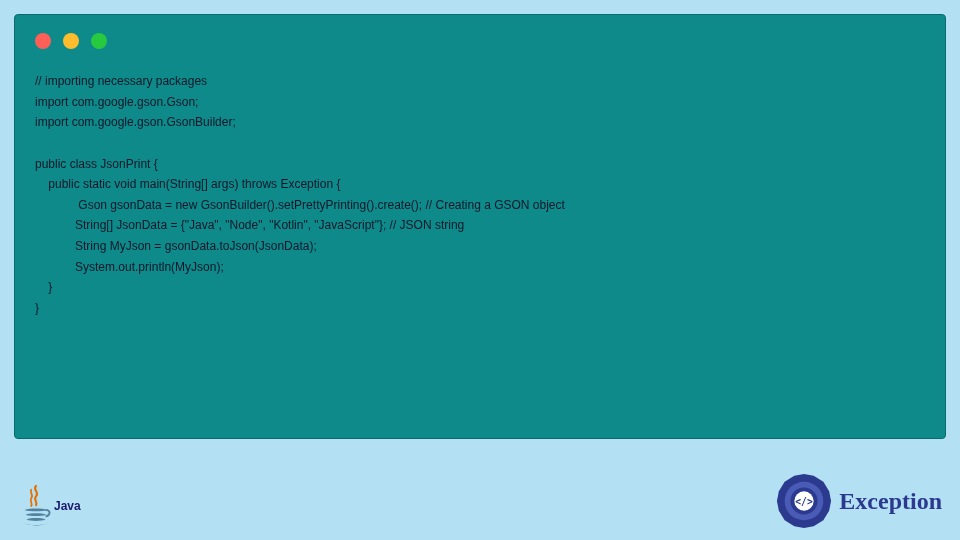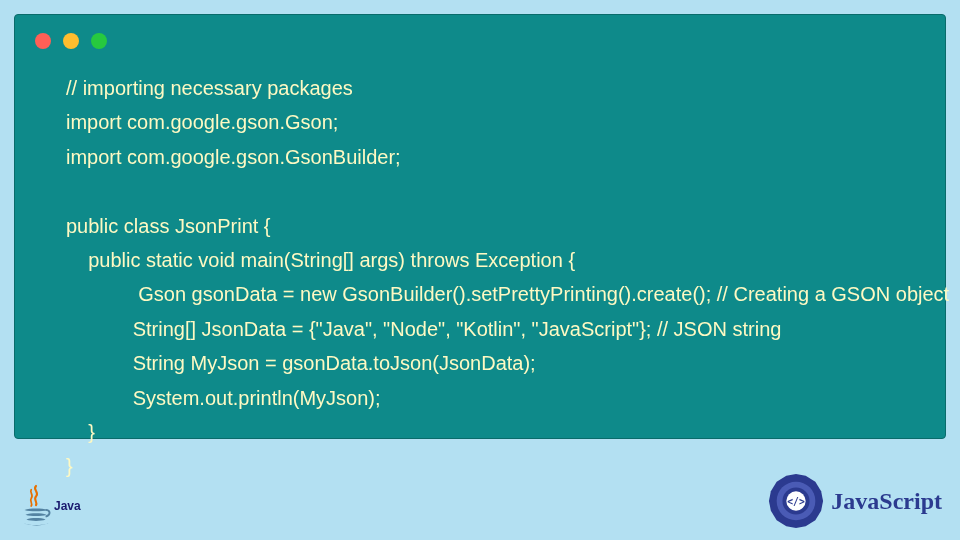--- a/index.html
+++ b/index.html
@@ -27,26 +27,25 @@
   }
   .dot {
     width: 16px;
     height: 16px;
     border-radius: 50%;
   }
   .dot-red { background: #ff5f56; }
   .dot-yellow { background: #ffbd2e; }
   .dot-green { background: #27c93f; }
   .code {
-    color: #fef9c3;
+    color: #0f172a;
     font-family: Arial, Helvetica, sans-serif;
-    font-size: 20px;
+    font-size: 12px;
     line-height: 1.72;
     white-space: pre;
-    margin-left: 31px;
   }
   .footer {
     position: absolute;
     bottom: 6px;
     left: 0;
     right: 0;
     display: flex;
     justify-content: space-between;
     align-items: flex-end;
     padding: 0 18px 4px 18px;
@@ -114,15 +113,15 @@
   <div class="brand">
     <svg width="58" height="58" viewBox="0 0 60 60">
       <g transform="translate(30,30)">
         <polygon points="0,-28 10,-26 20,-20 26,-10 28,0 26,10 20,20 10,26 0,28 -10,26 -20,20 -26,10 -28,0 -26,-10 -20,-20 -10,-26" fill="#2b3a8f"></polygon>
         <circle r="20" fill="#4a5bb5"></circle>
         <circle r="14" fill="#2b3a8f"></circle>
         <circle r="10" fill="#ffffff"></circle>
         <text x="0" y="4" text-anchor="middle" font-size="10" fill="#2b3a8f" font-family="monospace" font-weight="bold">&lt;/&gt;</text>
       </g>
     </svg>
-    <span class="brand-text">JavaScript</span>
+    <span class="brand-text">Exception</span>
   </div>
 </div>
 
 </body></html>

